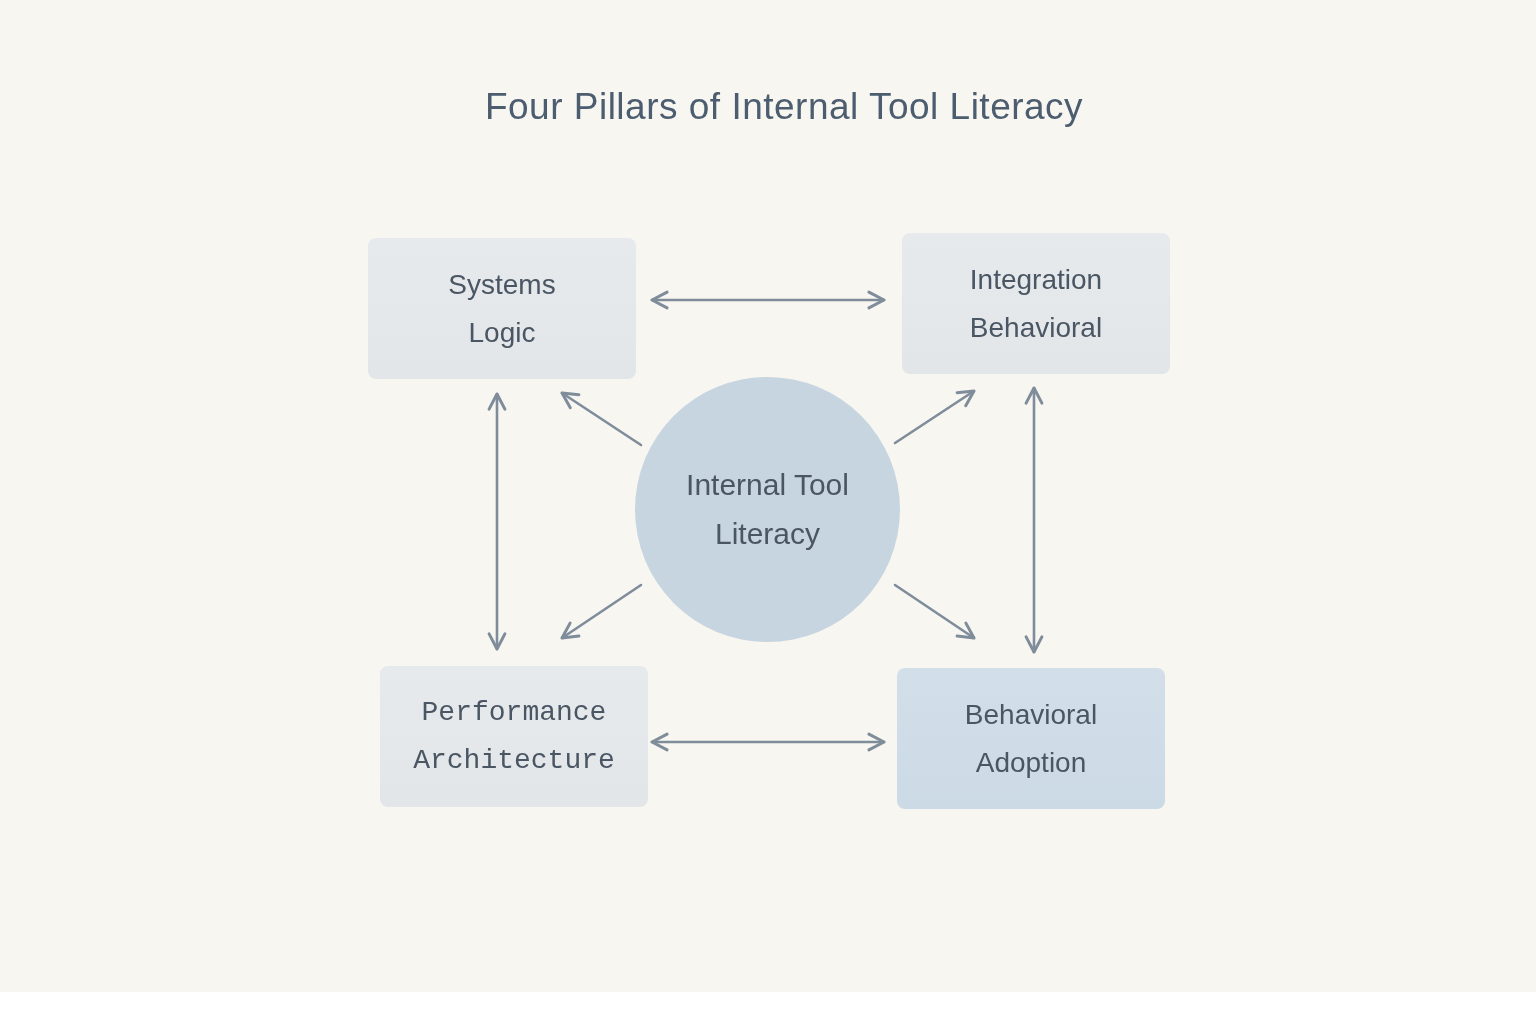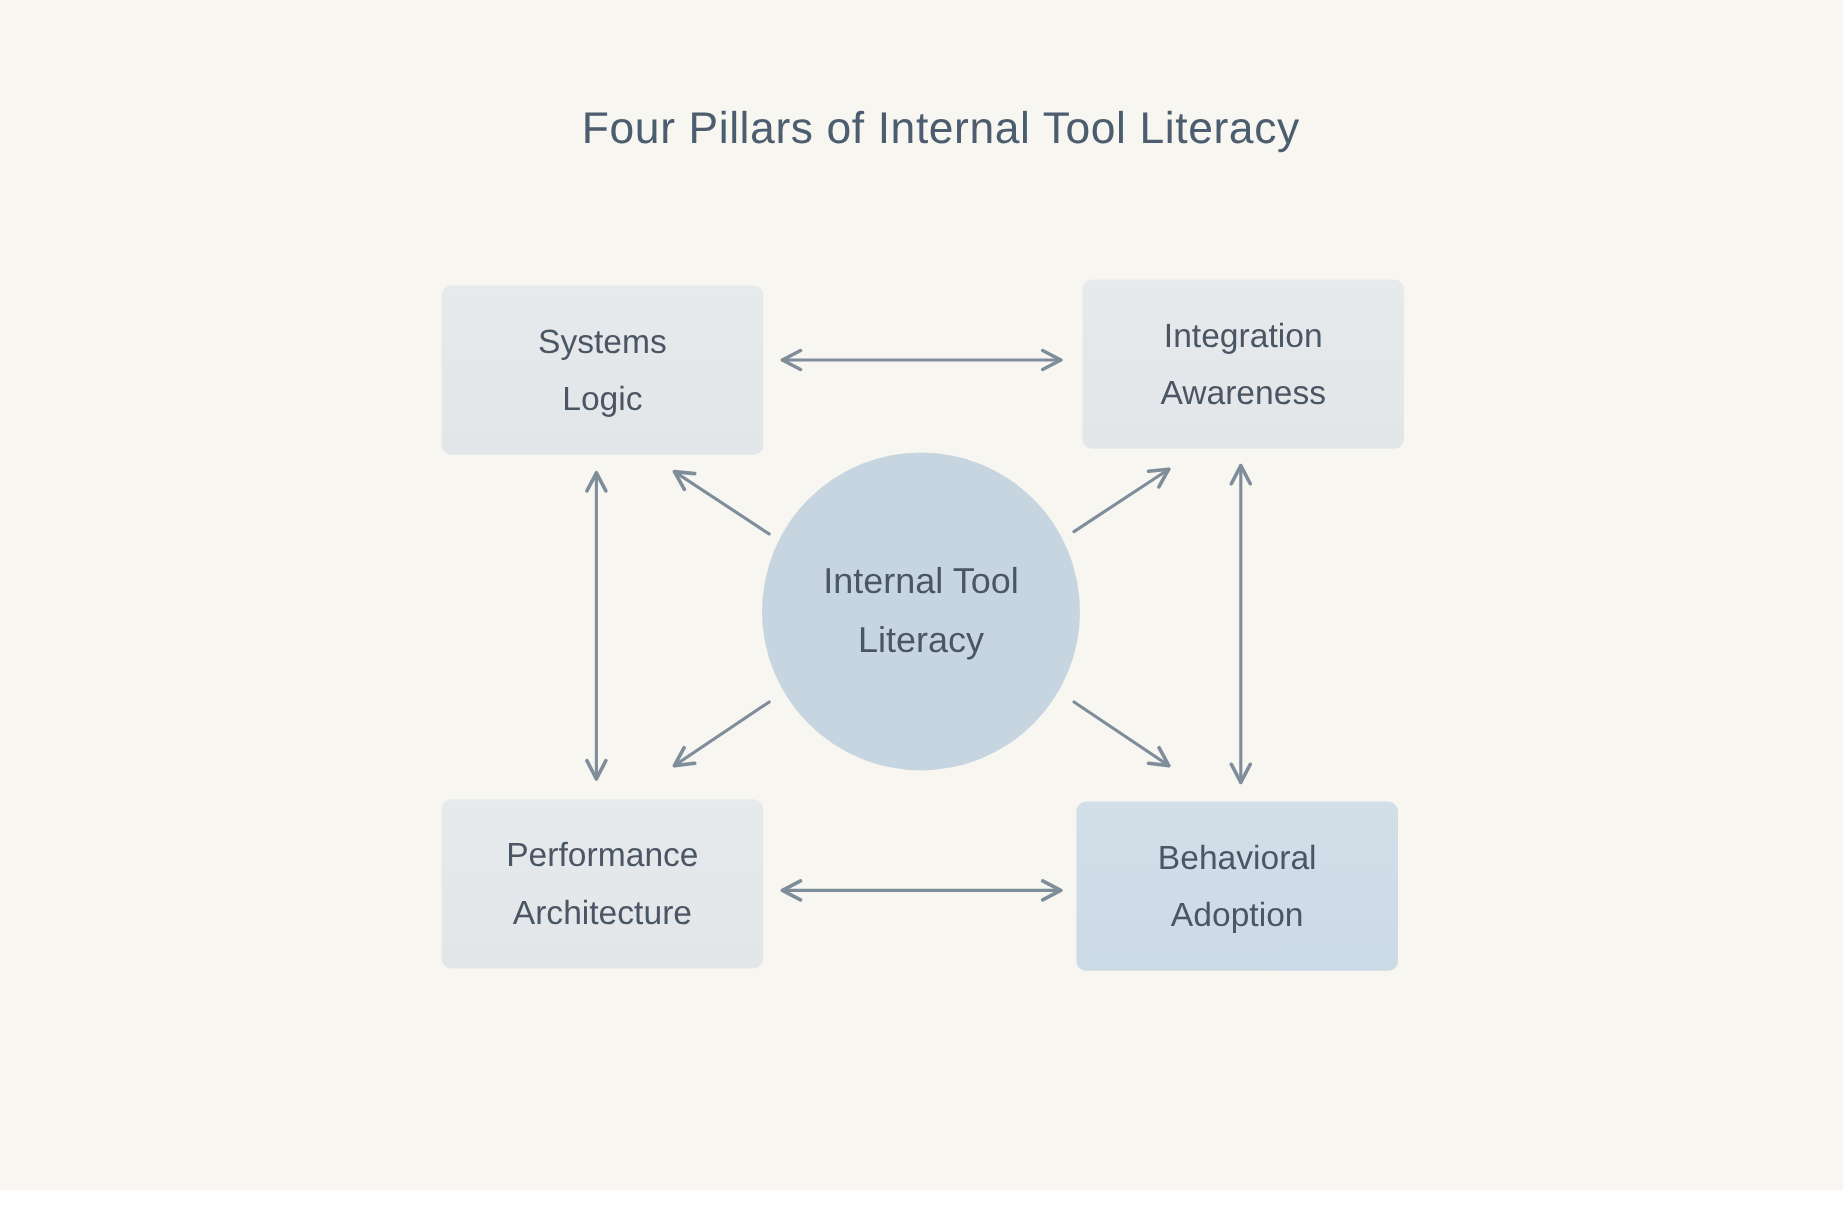--- a/index.html
+++ b/index.html
@@ -49,21 +49,21 @@
     line-height: 1.68;
   }
   .box-gray {
     background: linear-gradient(180deg, #e7eaec 0%, #e2e6e9 100%);
   }
   .box-blue {
     background: linear-gradient(180deg, #d2dfe9 0%, #ccdae6 100%);
   }
   .box-tl { left: 368px; top: 238px; }
   .box-tr { left: 902px; top: 233px; }
-  .box-bl { left: 368px; top: 666px; }
+  .box-bl { left: 380px; top: 666px; font-family: Liberation Mono, monospace; }
   .box-br { left: 897px; top: 668px; }
   .circle {
     left: 635px;
     top: 377px;
     width: 265px;
     height: 265px;
     border-radius: 50%;
     background: var(--circle-fill, #c6d5e0);
     font-size: 30px;
     line-height: 1.62;
@@ -119,21 +119,21 @@
 
   <h1 class="title">Four Pillars of Internal Tool Literacy</h1>
 
   <div class="node box box-gray box-tl">
     <span class="node-label">Systems
 Logic</span>
   </div>
 
   <div class="node box box-gray box-tr">
     <span class="node-label">Integration
-Awareness</span>
+Behavioral</span>
   </div>
 
   <div class="node box box-gray box-bl">
     <span class="node-label">Performance
 Architecture</span>
   </div>
 
   <div class="node box box-blue box-br">
     <span class="node-label">Behavioral
 Adoption</span>

